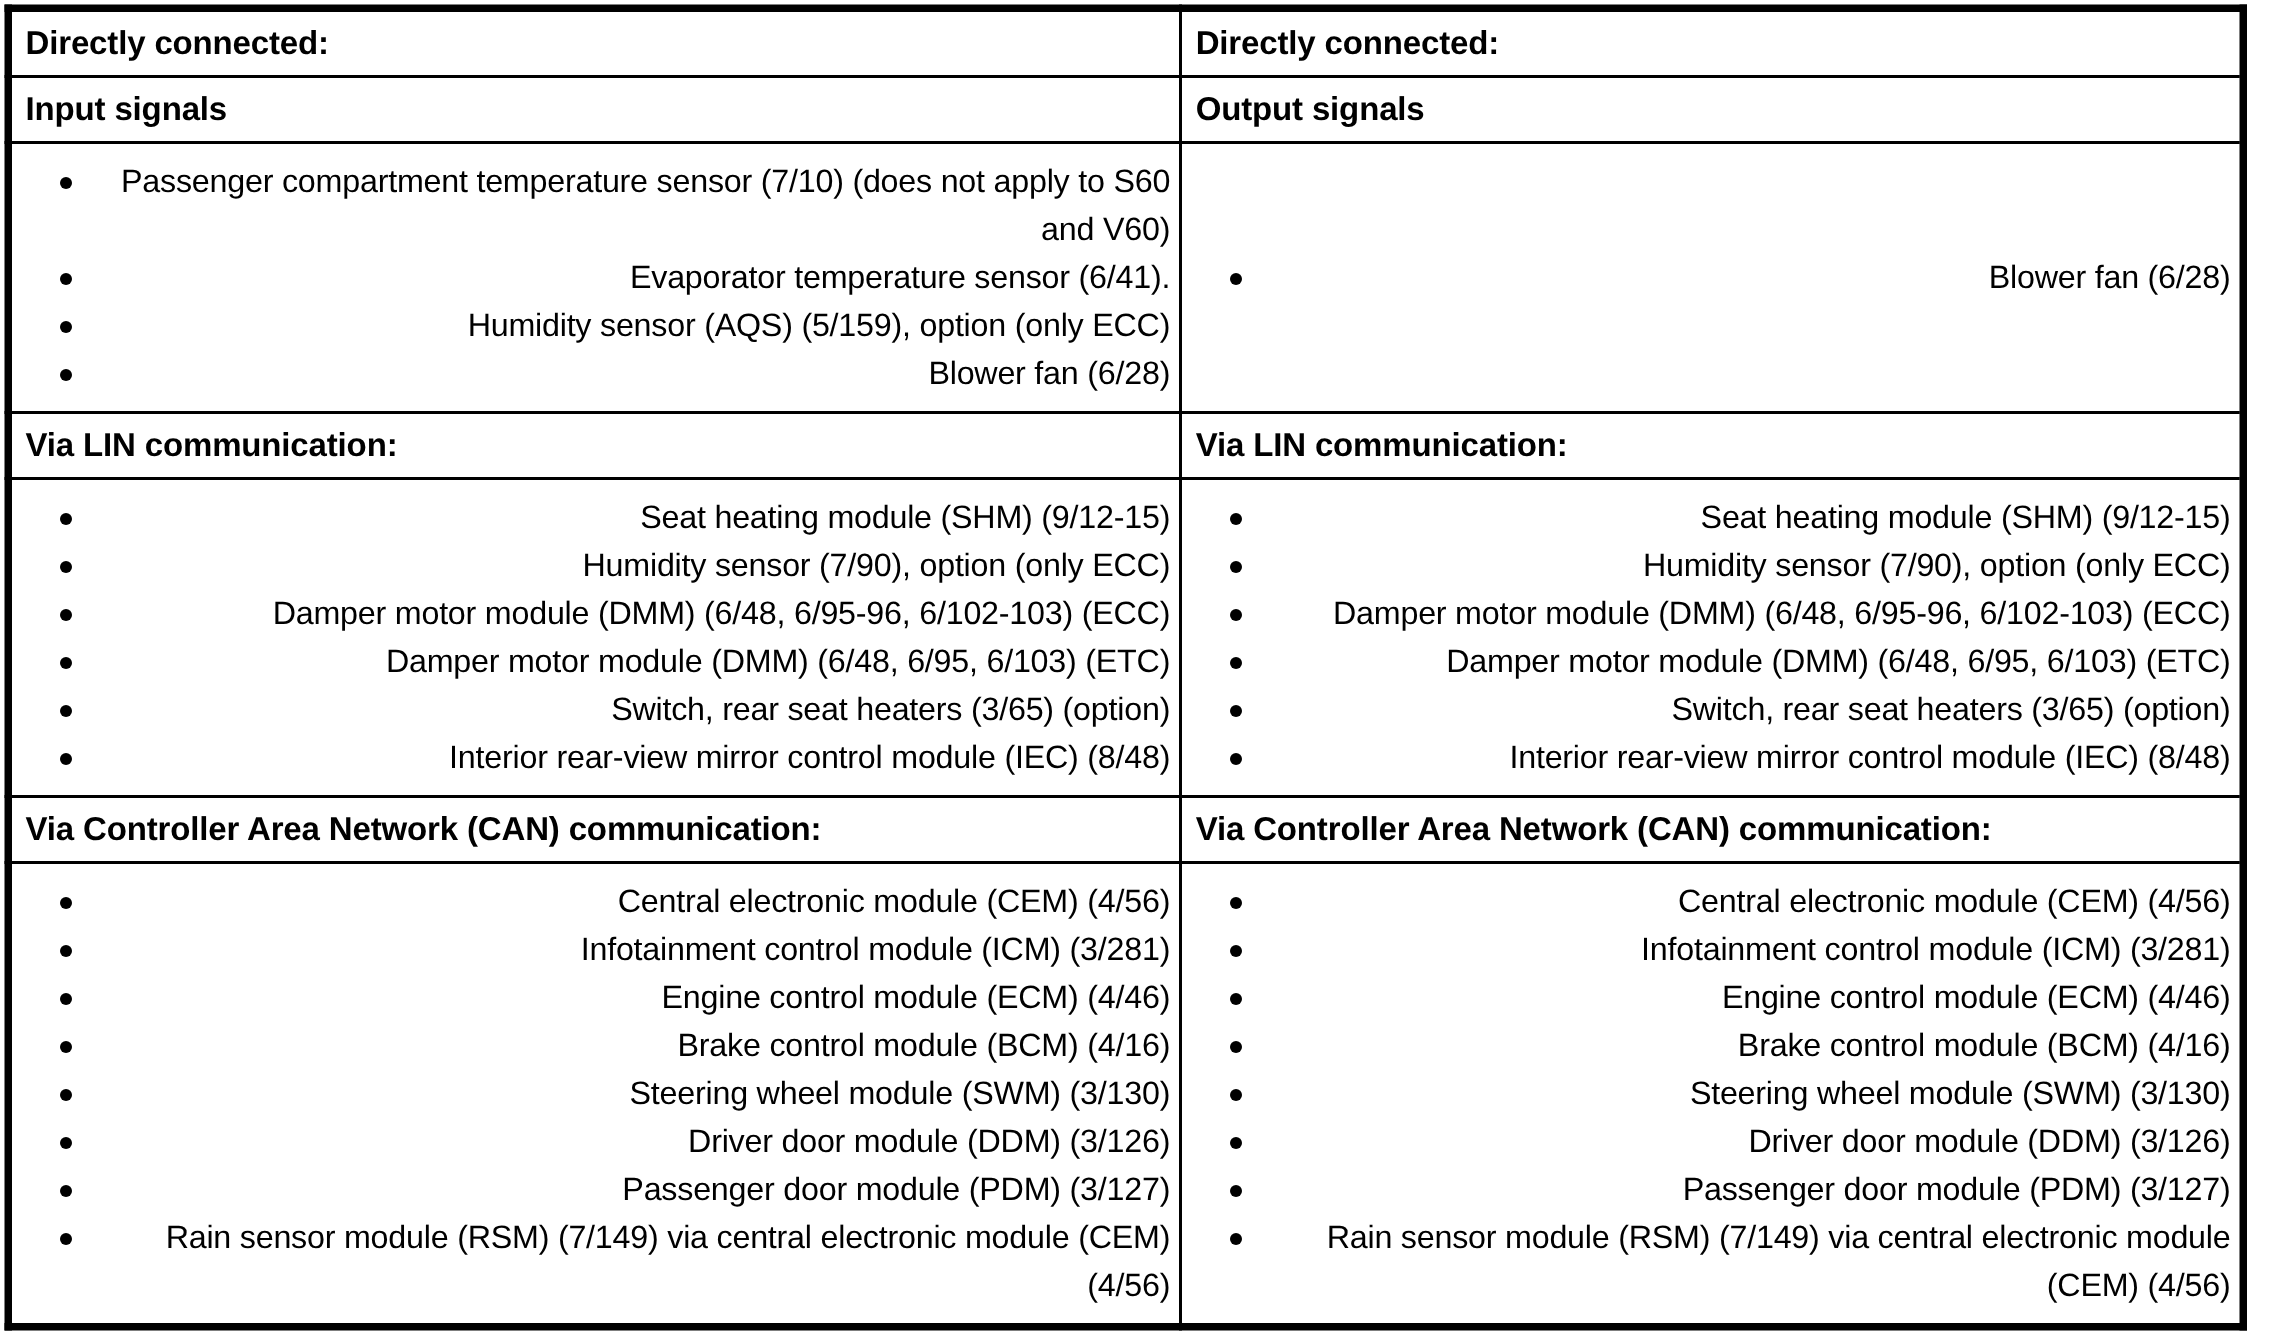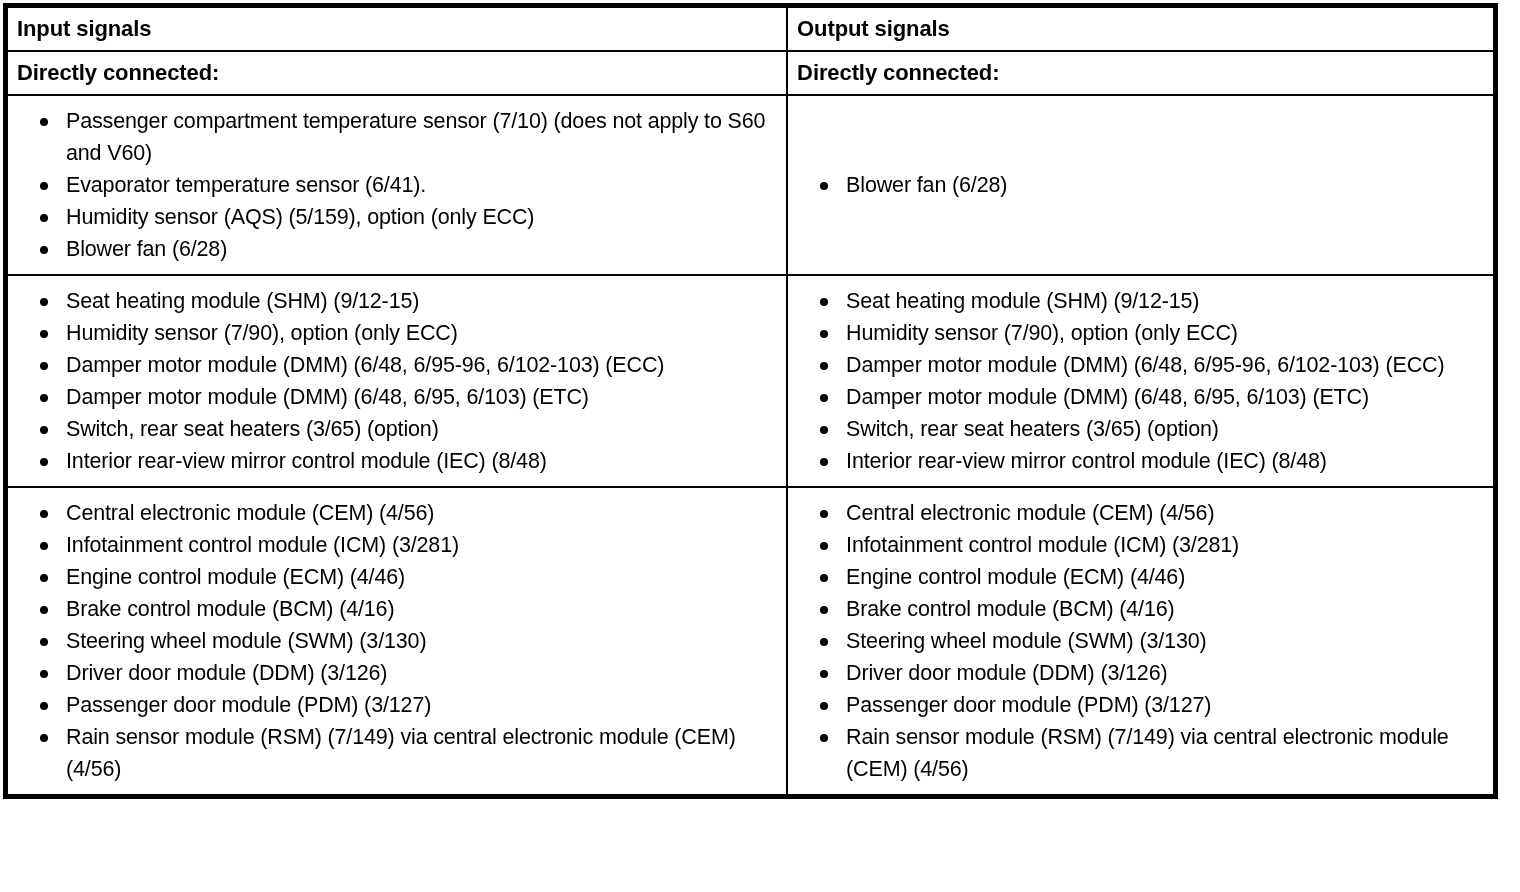--- a/index.html
+++ b/index.html
@@ -49,20 +49,21 @@
   }
 
   
   .list-cell {
     padding: 0;
   }
   ul.bullets {
     list-style: none;
     margin: 0;
     padding: 9px 6px 9px 0;
+    text-align: right;
   }
   ul.bullets li {
     position: relative;
     font-size: 21.5px;
     line-height: 32px;
     padding-left: 58px;
     margin: 0;
     letter-spacing: -0.15px;
   }
   ul.bullets li::before {
@@ -93,52 +94,60 @@
 
 <table class="signals-table">
   <colgroup>
     <col class="col-left">
     <col class="col-right">
   </colgroup>
   <tbody>
 
     <tr>
       <td class="hdr-cell">
+        <div class="hdr-text">Directly connected:</div>
+      </td>
+      <td class="hdr-cell">
+        <div class="hdr-text">Directly connected:</div>
+      </td>
+    </tr>
+
+    <tr>
+      <td class="hdr-cell">
         <div class="hdr-text">Input signals</div>
       </td>
       <td class="hdr-cell">
         <div class="hdr-text">Output signals</div>
-      </td>
-    </tr>
-
-    <tr>
-      <td class="hdr-cell">
-        <div class="hdr-text">Directly connected:</div>
-      </td>
-      <td class="hdr-cell">
-        <div class="hdr-text">Directly connected:</div>
       </td>
     </tr>
 
     <tr class="row-direct-list">
       <td class="list-cell">
         <ul class="bullets">
           <li>Passenger compartment temperature sensor (7/10) (does not apply to S60 and V60)</li>
           <li>Evaporator temperature sensor (6/41).</li>
           <li>Humidity sensor (AQS) (5/159), option (only ECC)</li>
           <li>Blower fan (6/28)</li>
         </ul>
       </td>
       <td class="list-cell vcenter">
         <ul class="bullets">
           <li>Blower fan (6/28)</li>
         </ul>
       </td>
     </tr>
 
+    <tr>
+      <td class="hdr-cell">
+        <div class="hdr-text">Via LIN communication:</div>
+      </td>
+      <td class="hdr-cell">
+        <div class="hdr-text">Via LIN communication:</div>
+      </td>
+    </tr>
 
     <tr class="row-lin-list">
       <td class="list-cell">
         <ul class="bullets">
           <li>Seat heating module (SHM) (9/12-15)</li>
           <li>Humidity sensor (7/90), option (only ECC)</li>
           <li>Damper motor module (DMM) (6/48, 6/95-96, 6/102-103) (ECC)</li>
           <li>Damper motor module (DMM) (6/48, 6/95, 6/103) (ETC)</li>
           <li>Switch, rear seat heaters (3/65) (option)</li>
           <li>Interior rear-view mirror control module (IEC) (8/48)</li>
@@ -149,20 +158,28 @@
           <li>Seat heating module (SHM) (9/12-15)</li>
           <li>Humidity sensor (7/90), option (only ECC)</li>
           <li>Damper motor module (DMM) (6/48, 6/95-96, 6/102-103) (ECC)</li>
           <li>Damper motor module (DMM) (6/48, 6/95, 6/103) (ETC)</li>
           <li>Switch, rear seat heaters (3/65) (option)</li>
           <li>Interior rear-view mirror control module (IEC) (8/48)</li>
         </ul>
       </td>
     </tr>
 
+    <tr>
+      <td class="hdr-cell">
+        <div class="hdr-text">Via Controller Area Network (CAN) communication:</div>
+      </td>
+      <td class="hdr-cell">
+        <div class="hdr-text">Via Controller Area Network (CAN) communication:</div>
+      </td>
+    </tr>
 
     <tr>
       <td class="list-cell">
         <ul class="bullets">
           <li>Central electronic module (CEM) (4/56)</li>
           <li>Infotainment control module (ICM) (3/281)</li>
           <li>Engine control module (ECM) (4/46)</li>
           <li>Brake control module (BCM) (4/16)</li>
           <li>Steering wheel module (SWM) (3/130)</li>
           <li>Driver door module (DDM) (3/126)</li>

